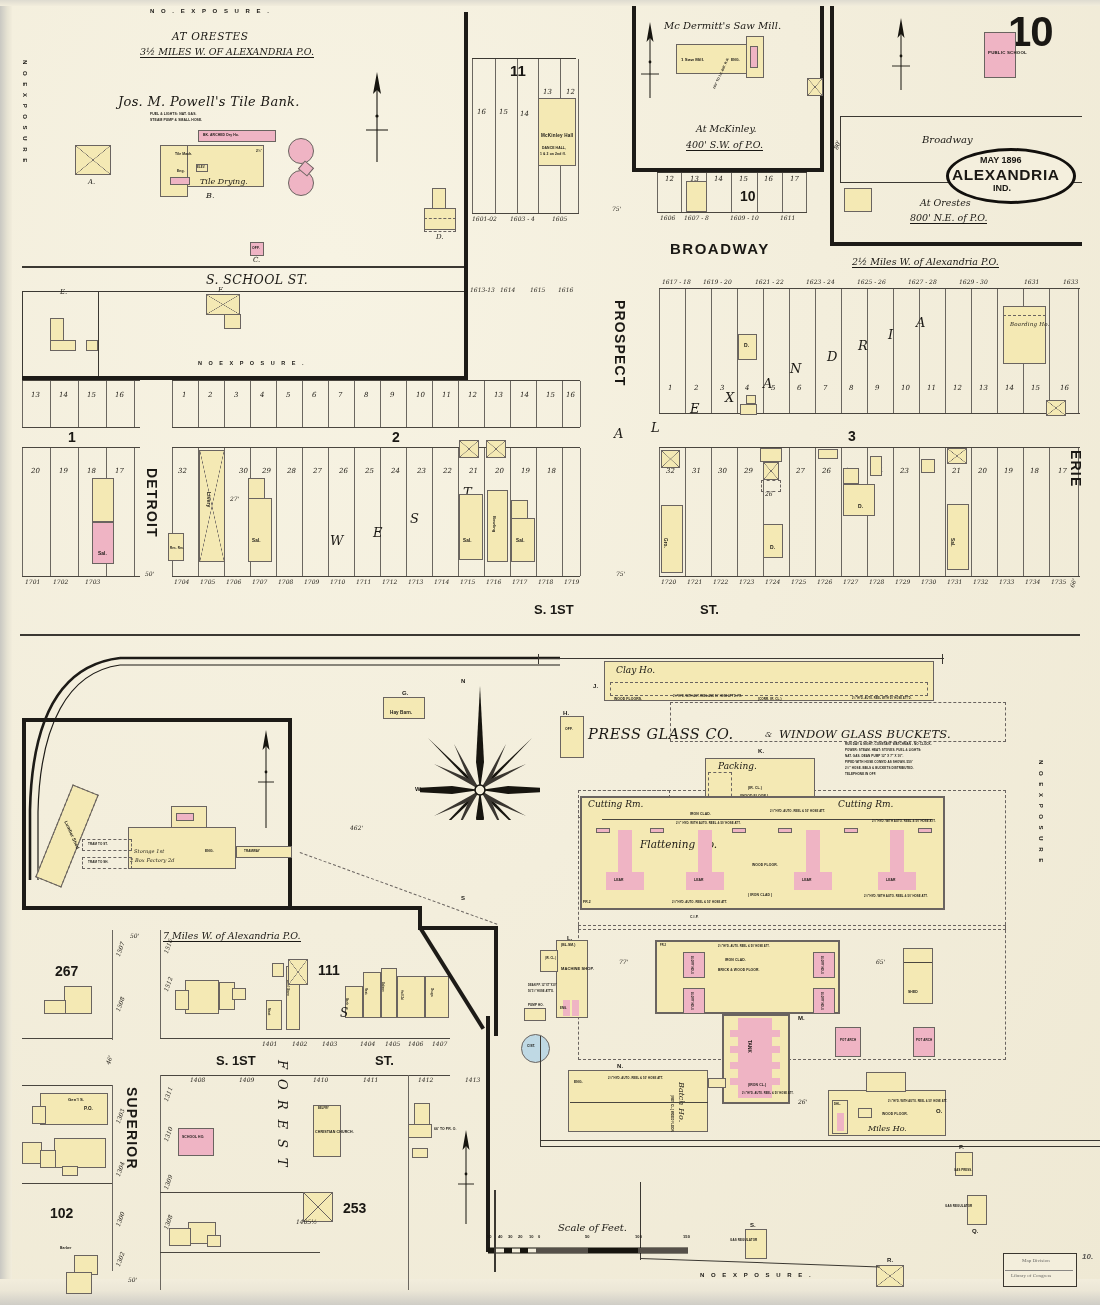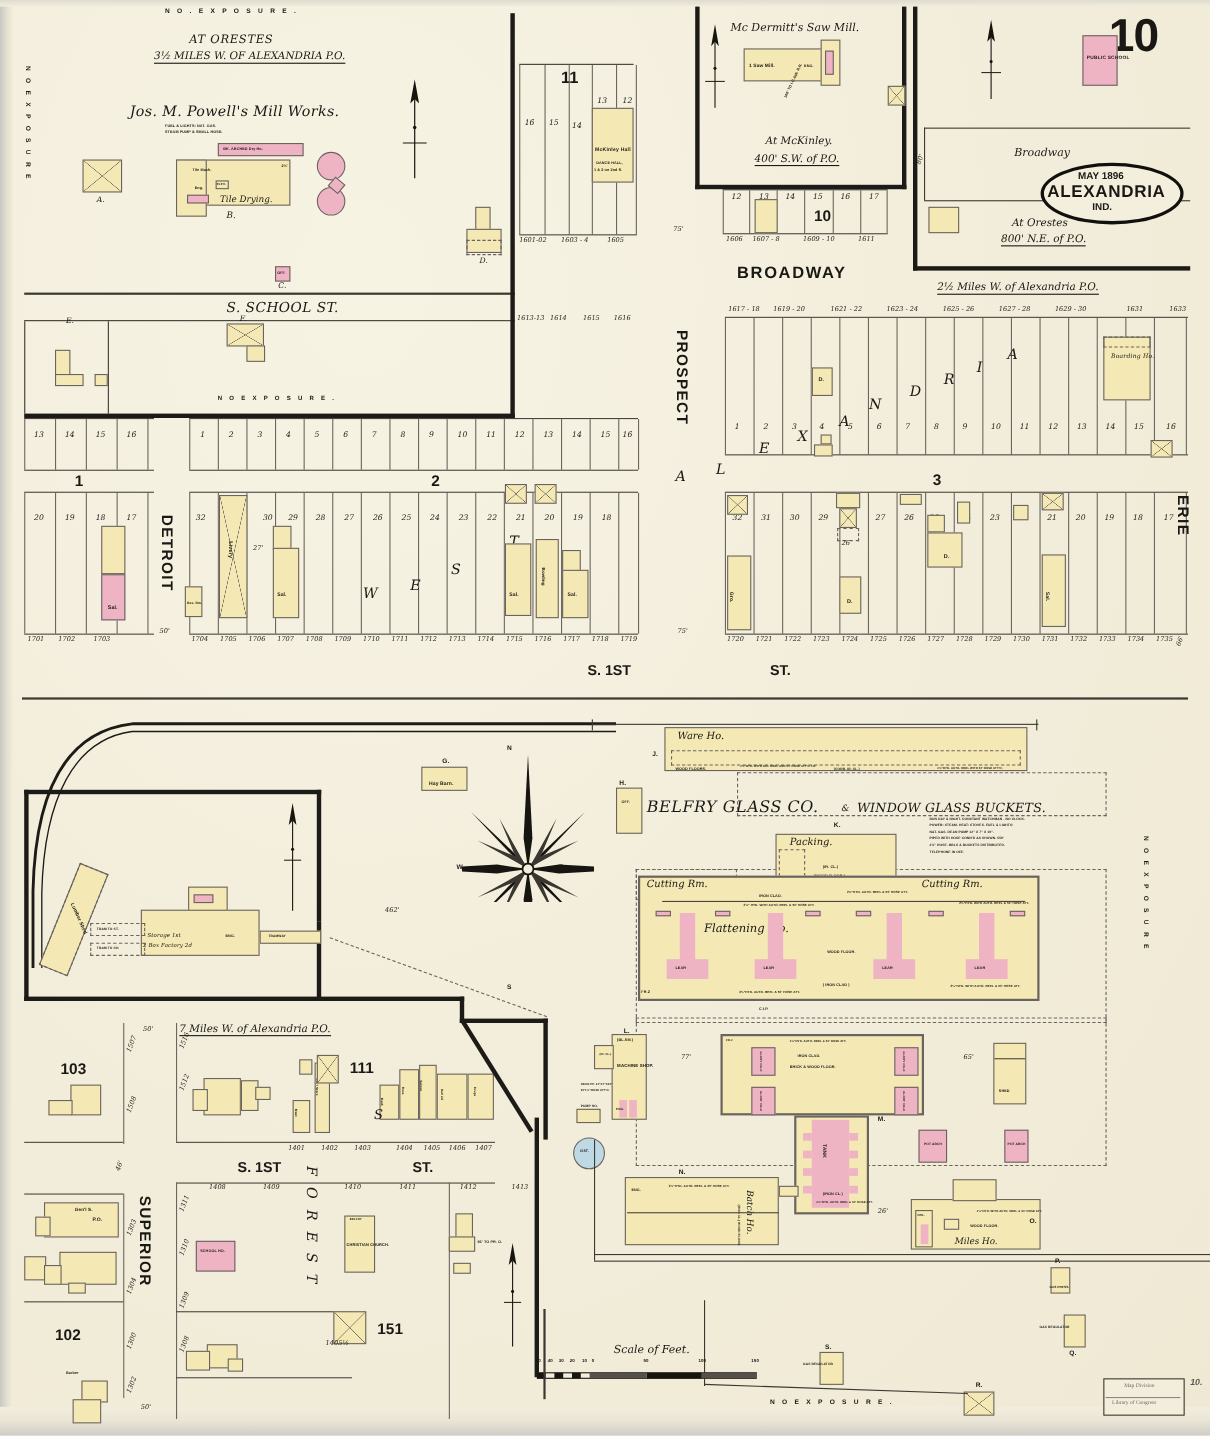--- a/index.html
+++ b/index.html
@@ -55,21 +55,21 @@
 
   <div class="t blk" style="left:1008px;top:8px;font-size:42px;letter-spacing:-1px;">10</div>
 
   <div class="t tiny" style="left:150px;top:8px;font-size:6px;letter-spacing:2.5px;">N O .   E X P O S U R E .</div>
 
   <div class="t tiny" style="left:28px;top:60px;font-size:6px;letter-spacing:2.5px;transform:rotate(90deg);transform-origin:0 0;">N O   E X P O S U R E</div>
 
   <div class="t hand" style="left:172px;top:30px;font-size:10.5px;letter-spacing:.6px;">AT ORESTES</div>
   <div class="t hand uline" style="left:140px;top:46px;font-size:9.5px;">3½ MILES W. OF ALEXANDRIA P.O.</div>
 
-  <div class="t hand" style="left:118px;top:94px;font-size:13px;letter-spacing:.3px;">Jos. M. Powell's Mill Works.</div>
+  <div class="t hand" style="left:118px;top:94px;font-size:13px;letter-spacing:.3px;">Jos. M. Powell's Tile Bank.</div>
   <div class="t tiny2" style="left:150px;top:112px;">FUEL &amp; LIGHTS: NAT. GAS.</div>
   <div class="t tiny2" style="left:150px;top:118px;">STEAM PUMP &amp; SMALL HOSE.</div>
 
   <div class="xb" style="left:75px;top:145px;width:36px;height:30px;"></div>
   <div class="t hand" style="left:88px;top:178px;font-size:7px;">A.</div>
 
   <div class="pink" style="left:198px;top:130px;width:78px;height:12px;"></div>
   <div class="t tiny2" style="left:203px;top:133px;">BK. ARCHED  Dry Ho.</div>
 
   <div class="bldg" style="left:160px;top:145px;width:104px;height:42px;"></div>
@@ -596,32 +596,32 @@
   <div class="t tiny" style="left:461px;top:895px;font-size:6px;">S</div>
   <div class="t tiny" style="left:508px;top:786px;font-size:6px;">E</div>
   <div class="t tiny" style="left:415px;top:786px;font-size:6px;">W</div>
 
   <div class="line" style="left:538px;top:658px;width:406px;height:1.3px;"></div>
   <div class="line" style="left:538px;top:654px;width:1.3px;height:10px;"></div>
   <div class="line" style="left:942px;top:654px;width:1.3px;height:10px;"></div>
 
   <div class="bldg" style="left:604px;top:661px;width:330px;height:40px;"></div>
   <div class="dash" style="left:610px;top:682px;width:318px;height:14px;"></div>
-  <div class="t hand" style="left:616px;top:665px;font-size:9px;">Ware Ho.</div>
+  <div class="t hand" style="left:616px;top:665px;font-size:9px;">Clay Ho.</div>
   <div class="t tiny2" style="left:593px;top:683px;font-size:6px;">J.</div>
   <div class="t tiny2" style="left:614px;top:697px;">WOOD FLOORS.</div>
   <div class="t tiny2" style="left:673px;top:695px;font-size:2.6px;">2½"HYD. WITH AUT. REEL AND 50' HOSE ATT'D. FR.</div>
   <div class="t tiny2" style="left:758px;top:697px;font-size:3px;">(CORR. IR. CL.)</div>
   <div class="t tiny2" style="left:852px;top:697px;font-size:2.6px;">2½"HYD. AUTO. REEL WITH 50' HOSE ATT'D.</div>
 
   <div class="bldg" style="left:560px;top:716px;width:24px;height:42px;"></div>
   <div class="t tiny2" style="left:563px;top:710px;font-size:6px;">H.</div>
   <div class="t tiny2" style="left:565px;top:727px;">OFF.</div>
 
-  <div class="t hand" style="left:588px;top:726px;font-size:14.5px;letter-spacing:.5px;">BELFRY  GLASS  CO.</div>
+  <div class="t hand" style="left:588px;top:726px;font-size:14.5px;letter-spacing:.5px;">PRESS  GLASS  CO.</div>
   <div class="t hand" style="left:765px;top:730px;font-size:8px;">&amp;</div>
   <div class="t hand" style="left:779px;top:727px;font-size:11.5px;letter-spacing:.2px;">WINDOW GLASS BUCKETS.</div>
 
   <div class="t tiny2" style="left:845px;top:742px;font-size:3px;">RUN DAY &amp; NIGHT. CONSTANT WATCHMAN - NO CLOCK.</div>
   <div class="t tiny2" style="left:845px;top:748px;font-size:3px;">POWER: STEAM. HEAT: STOVES. FUEL &amp; LIGHTS:</div>
   <div class="t tiny2" style="left:845px;top:754px;font-size:3px;">NAT. GAS.  DEAN PUMP 12" X 7" X 10".</div>
   <div class="t tiny2" style="left:845px;top:760px;font-size:3px;">PIPED WITH HOSE CONN'D AS SHOWN. 550'</div>
   <div class="t tiny2" style="left:845px;top:766px;font-size:3px;">2½" HOSE. BBLS &amp; BUCKETS DISTRIBUTED.</div>
   <div class="t tiny2" style="left:845px;top:772px;font-size:3px;">TELEPHONE IN OFF.</div>
 
@@ -771,21 +771,21 @@
 
   <div class="xb" style="left:876px;top:1265px;width:28px;height:22px;"></div>
   <div class="t tiny2" style="left:887px;top:1257px;font-size:6px;">R.</div>
 
   <div class="t tiny" style="left:700px;top:1272px;font-size:6px;letter-spacing:2.5px;">N O    E X P O S U R E .</div>
   <div class="line" style="left:640px;top:1258px;width:240px;height:1.2px;transform:rotate(2deg);transform-origin:0 0;"></div>
   <div class="line" style="left:640px;top:1182px;width:1.2px;height:78px;"></div>
 
   <div class="t hand uline" style="left:163px;top:930px;font-size:9.5px;">7 Miles W. of Alexandria P.O.</div>
 
-  <div class="t blk" style="left:55px;top:963px;font-size:14px;">103</div>
+  <div class="t blk" style="left:55px;top:963px;font-size:14px;">267</div>
   <div class="hline" style="left:22px;top:1038px;width:90px;"></div>
   <div class="lotline" style="left:112px;top:930px;height:110px;"></div>
   <div class="bldg" style="left:64px;top:986px;width:28px;height:28px;"></div>
   <div class="bldg" style="left:44px;top:1000px;width:22px;height:14px;"></div>
   <div class="t addr" style="left:114px;top:955px;transform:rotate(-70deg);transform-origin:0 0;">1507</div>
   <div class="t addr" style="left:114px;top:1010px;transform:rotate(-70deg);transform-origin:0 0;">1508</div>
   <div class="t addr" style="left:130px;top:932px;">50'</div>
 
   <div class="t blk" style="left:318px;top:962px;font-size:14px;">111</div>
   <div class="lotline" style="left:160px;top:930px;height:108px;"></div>
@@ -851,21 +851,21 @@
   <div class="t tiny2" style="left:315px;top:1130px;font-size:3.6px;">CHRISTIAN CHURCH.</div>
   <div class="bldg" style="left:414px;top:1103px;width:16px;height:26px;"></div>
   <div class="bldg" style="left:408px;top:1124px;width:24px;height:14px;"></div>
   <div class="bldg" style="left:412px;top:1148px;width:16px;height:10px;"></div>
   <div class="t tiny2" style="left:434px;top:1127px;">66' TO  PR. O.</div>
   <div class="bldg" style="left:188px;top:1222px;width:28px;height:22px;"></div>
   <div class="bldg" style="left:169px;top:1228px;width:22px;height:18px;"></div>
   <div class="bldg" style="left:207px;top:1235px;width:14px;height:12px;"></div>
   <div class="xb" style="left:303px;top:1192px;width:30px;height:30px;"></div>
   <div class="t addr" style="left:296px;top:1218px;">1405½</div>
-  <div class="t blk" style="left:343px;top:1200px;font-size:14px;">151</div>
+  <div class="t blk" style="left:343px;top:1200px;font-size:14px;">253</div>
 
   <div class="t blk" style="left:50px;top:1205px;font-size:14px;">102</div>
   <div class="hline" style="left:22px;top:1085px;width:90px;"></div>
   <div class="lotline" style="left:112px;top:1085px;height:186px;"></div>
   <div class="hline" style="left:22px;top:1183px;width:90px;"></div>
   <div class="bldg" style="left:40px;top:1093px;width:68px;height:32px;"></div>
   <div class="bldg" style="left:32px;top:1106px;width:14px;height:18px;"></div>
   <div class="t tiny2" style="left:68px;top:1097px;font-size:4.2px;">Gen'l S.</div>
   <div class="t tiny2" style="left:84px;top:1106px;font-size:4.6px;">P.O.</div>
   <div class="bldg" style="left:54px;top:1138px;width:52px;height:30px;"></div>

